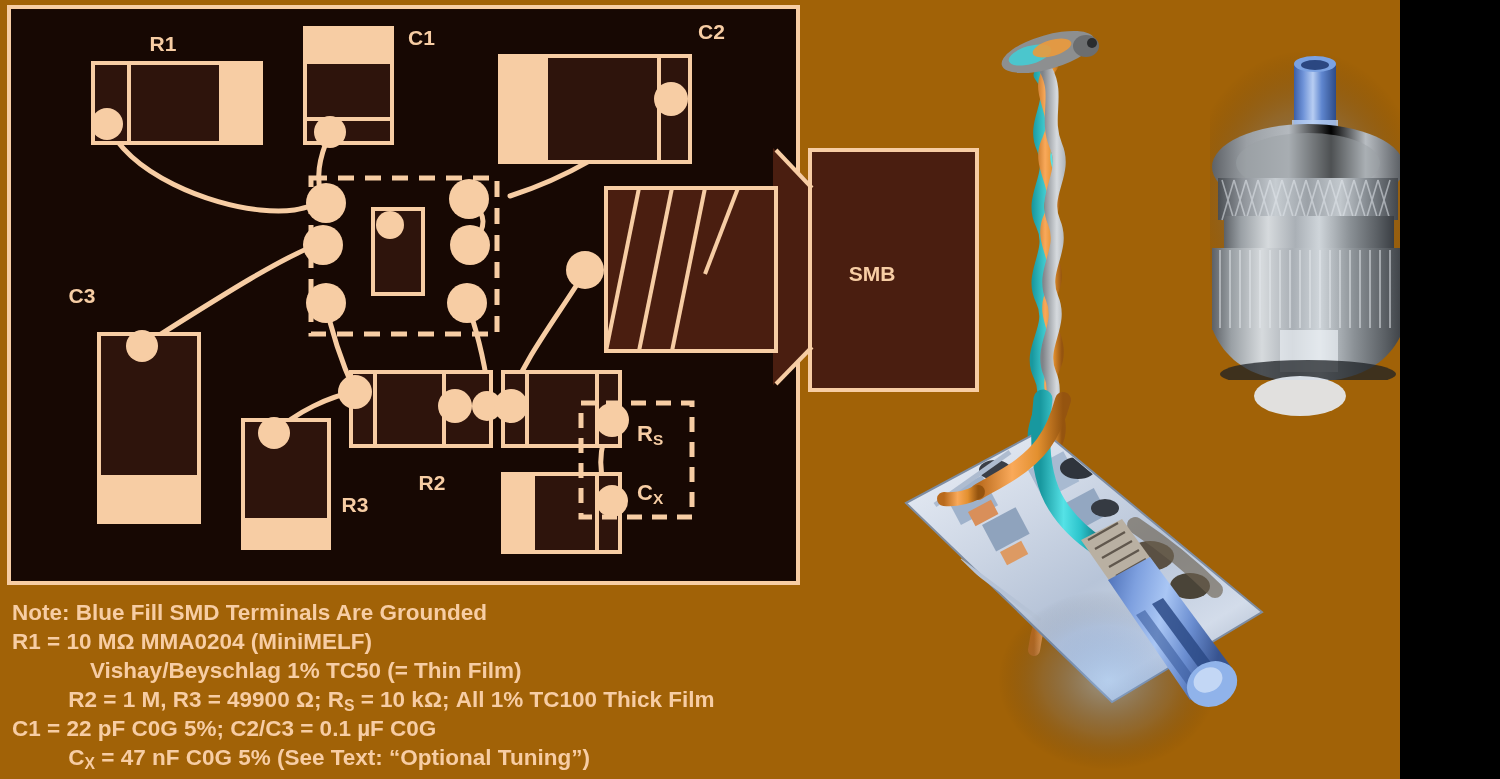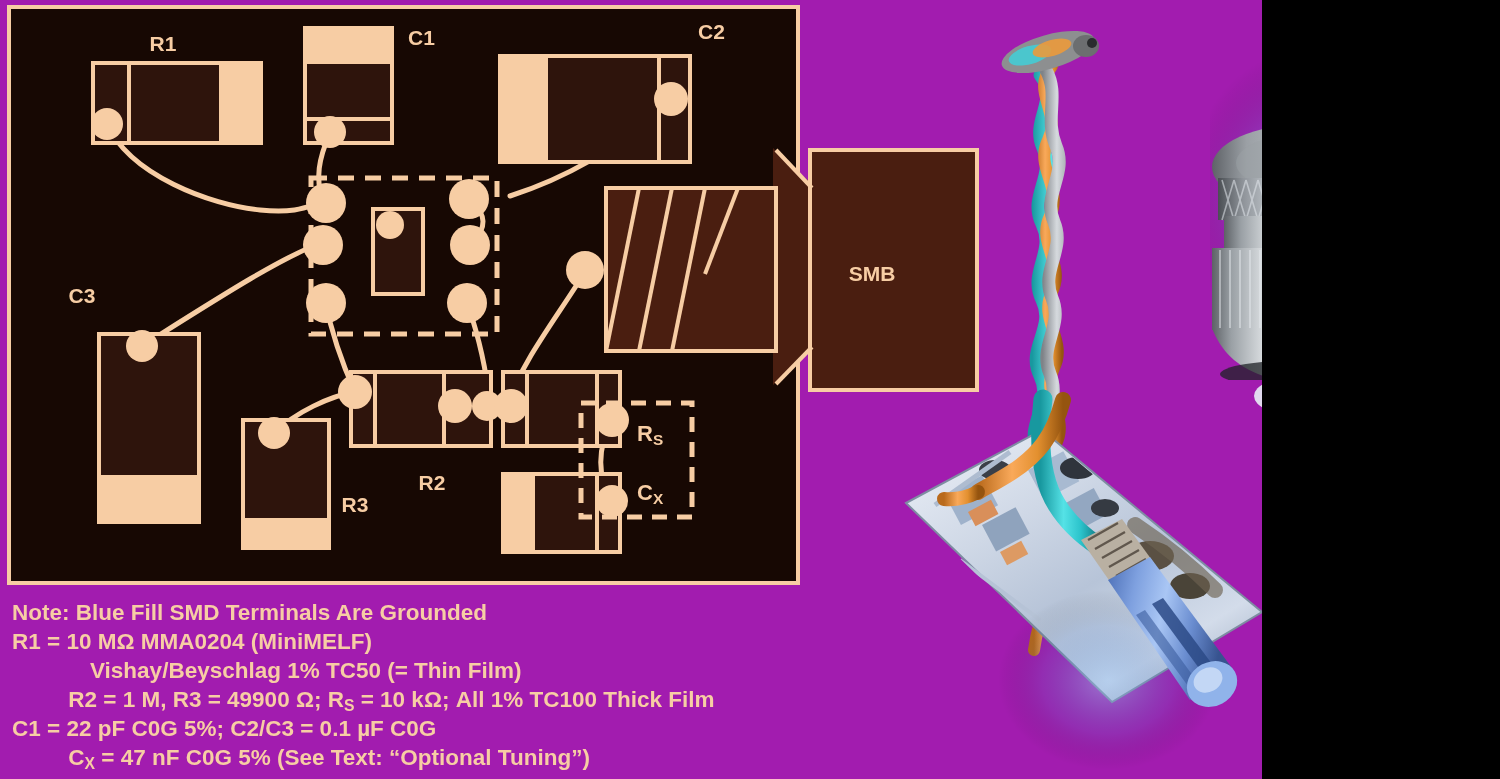--- a/index.html
+++ b/index.html
@@ -3,23 +3,23 @@
 <meta charset="utf-8">
 <title>PCB Layout Diagram with Connector Photographs</title>
 <style>
   html, body {
     margin: 0;
     padding: 0;
     background: #000000;
   }
   #root {
     position: relative;
-    width: 1262px;
+    width: 1400px;
     height: 779px;
-    background: #a21caf;
+    background: #a16207;
     overflow: hidden;
     font-family: "Liberation Sans", sans-serif;
   }
   #diagram-svg {
     position: absolute;
     left: 0;
     top: 0;
     width: 1500px;
     height: 779px;
   }

